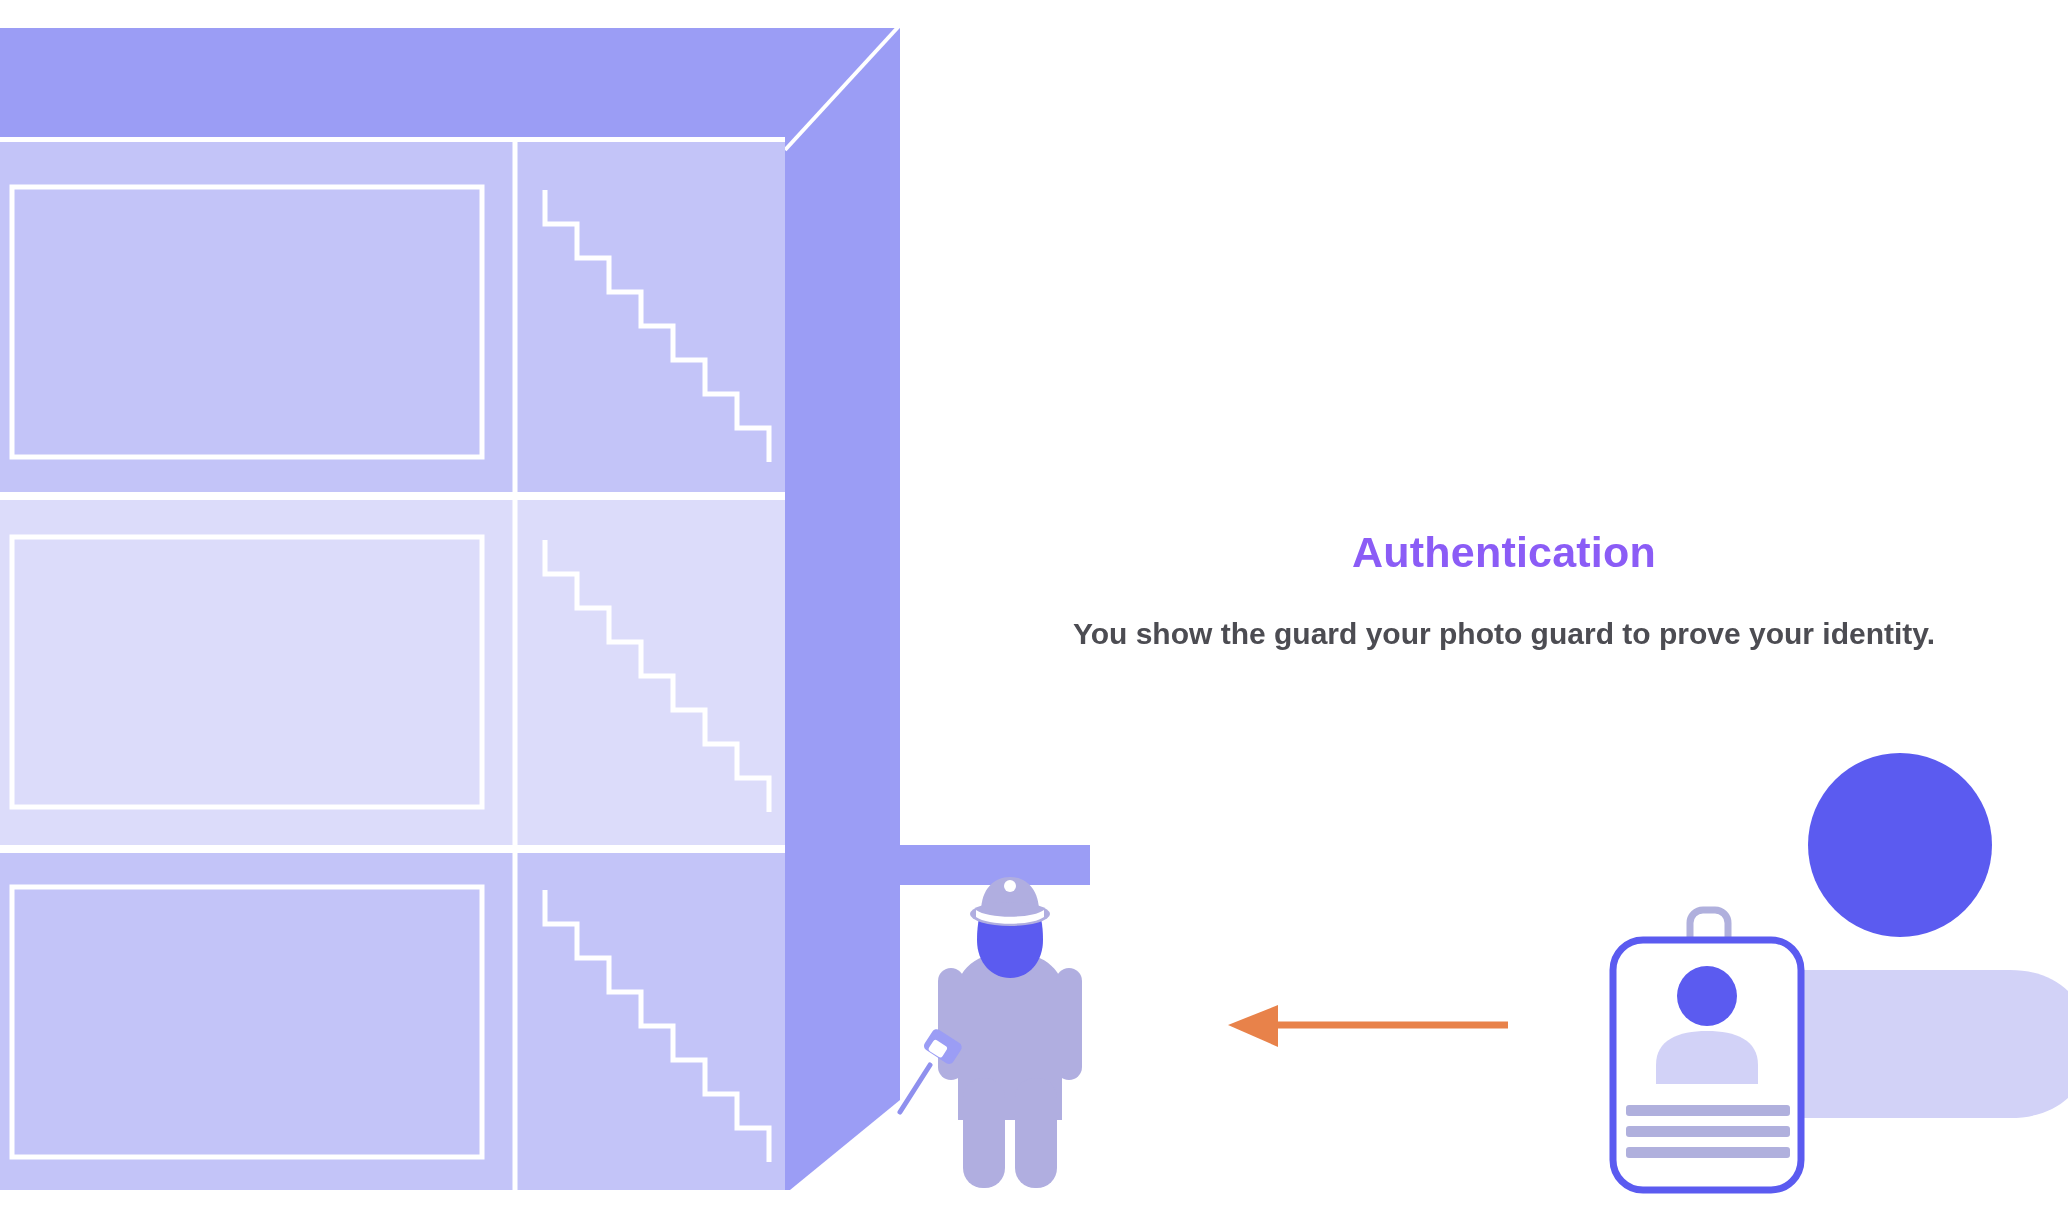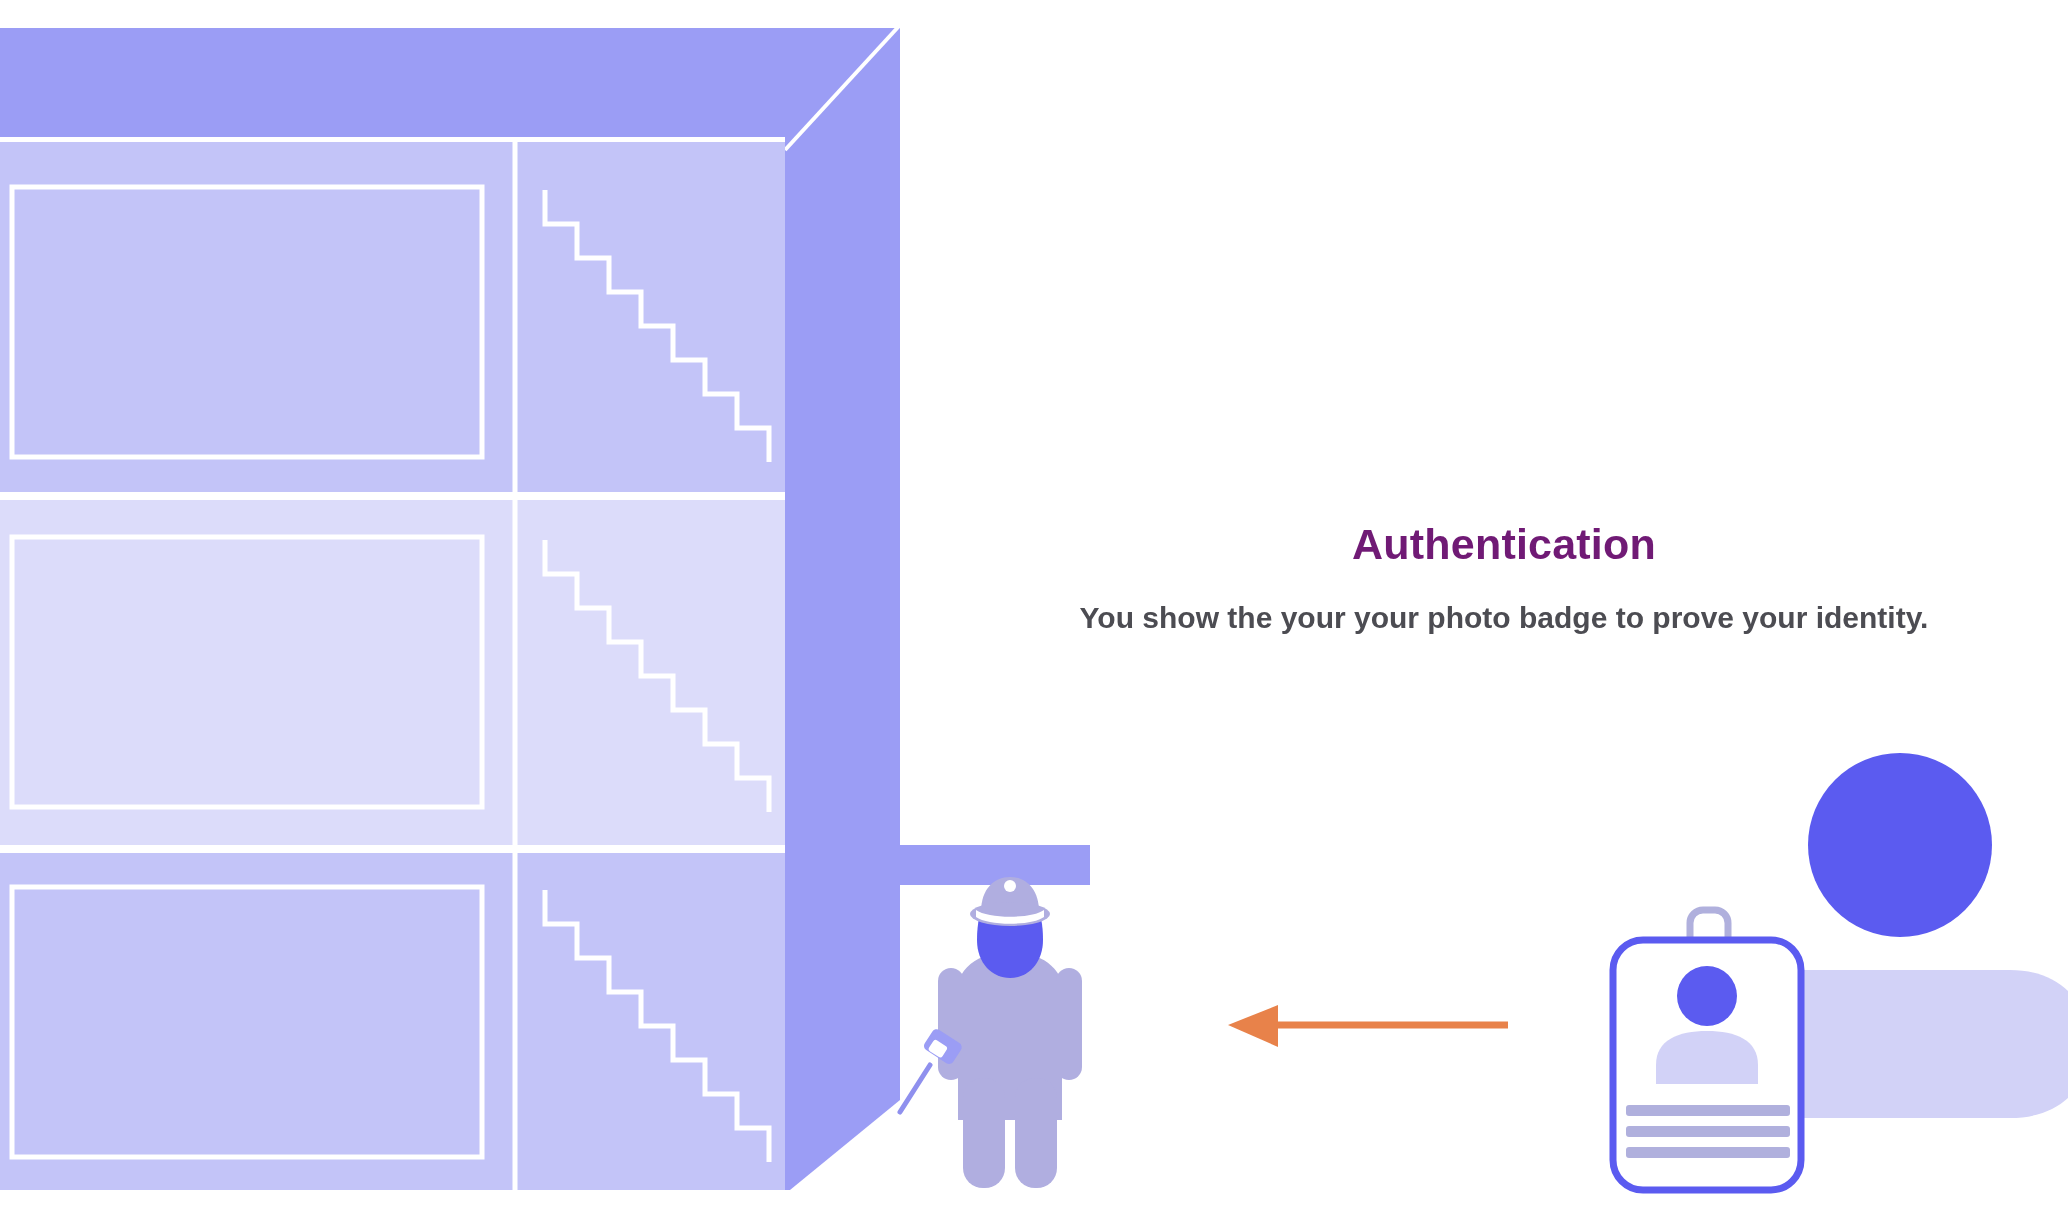--- a/index.html
+++ b/index.html
@@ -37,27 +37,27 @@
   
   .copy {
     position: absolute;
     left: 940px;
     top: 520px;
     width: 1128px;
     text-align: center;
     pointer-events: none;
   }
   .copy-title {
-    margin: 0;
+    margin: 8px;
     font-family: "Liberation Sans", sans-serif;
     font-size: 43px;
     font-weight: bold;
     letter-spacing: 0.2px;
     line-height: 1.15;
-    color: #701a75;
+    color: #8b5cf6;
   }
   .copy-sub {
     margin: 0;
     padding-top: 30px;
     font-family: "Liberation Sans", sans-serif;
     font-size: 30px;
     font-weight: bold;
     line-height: 1.25;
     color: #4c4c52;
   }
@@ -173,16 +173,16 @@
         <rect x="1626" y="1105" width="164" height="11" rx="3" fill="#b0b0dd"></rect>
         <rect x="1626" y="1126" width="164" height="11" rx="3" fill="#b0b0dd"></rect>
         <rect x="1626" y="1147" width="164" height="11" rx="3" fill="#b0b0dd"></rect>
       </g>
 
     </svg>
   </div>
 
   <div class="copy">
     <h1 class="copy-title">Authentication</h1>
-    <p class="copy-sub">You show the your your photo badge to prove your identity.</p>
+    <p class="copy-sub">You show the guard your photo guard to prove your identity.</p>
   </div>
 
 </div>
 
 </body></html>

